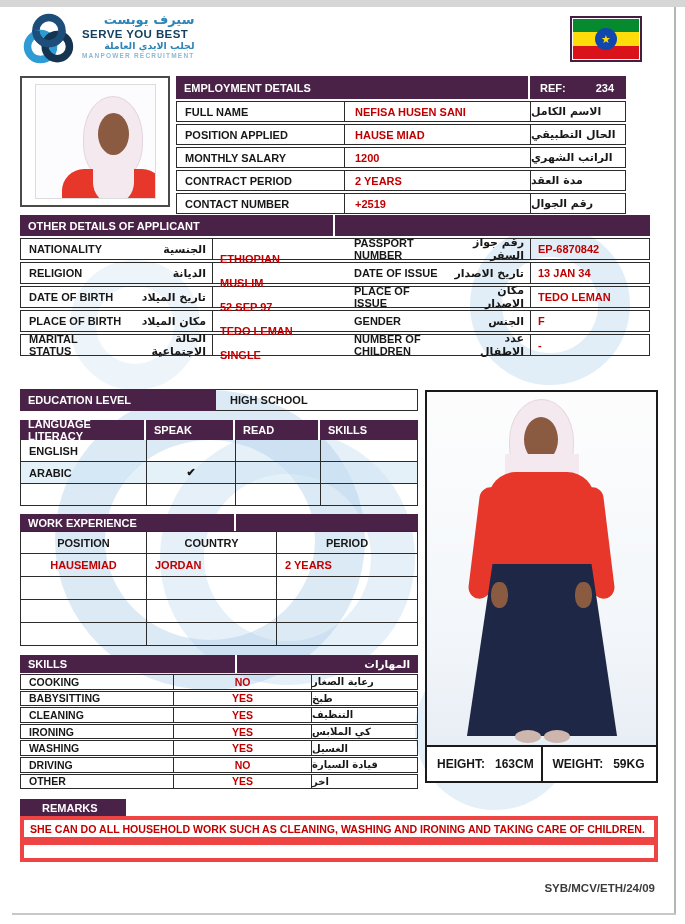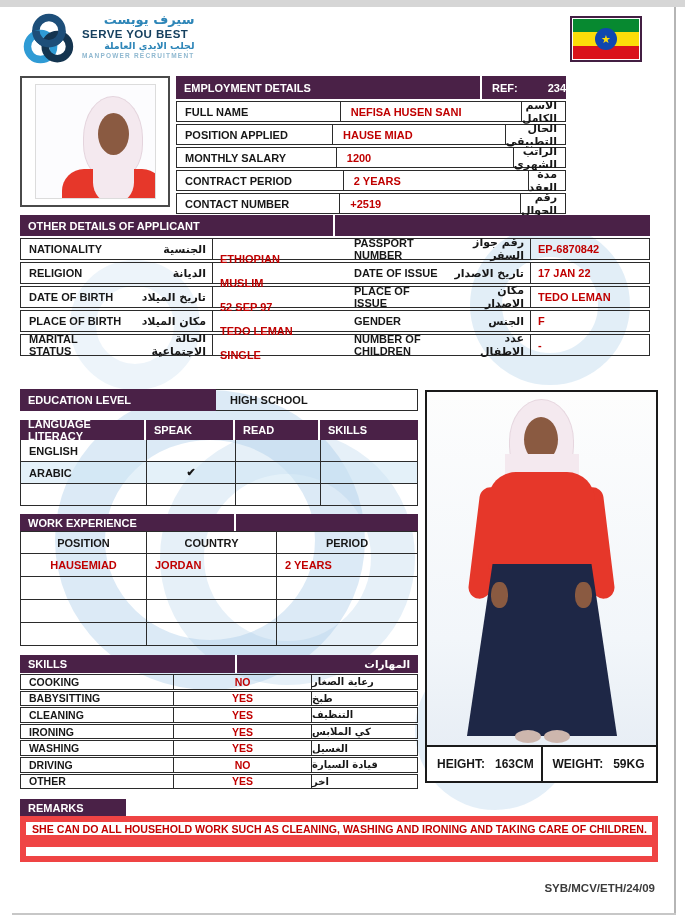--- a/index.html
+++ b/index.html
@@ -17,21 +17,21 @@
   .wm3{left:470px;top:225px;width:160px;height:160px;border-width:32px;border-color:rgba(171,206,233,0.35);}
   .wm4{left:415px;top:650px;width:160px;height:160px;border-width:30px;border-color:rgba(171,206,233,0.32);}
   .wm5{left:70px;top:260px;width:130px;height:130px;border-width:26px;border-color:rgba(171,206,233,0.22);}
   
   .abs{position:absolute;z-index:2;}
   .hdrbar{background:#4a2147;color:#fff;font-weight:bold;font-size:11px;
           display:flex;align-items:center;}
   .lbl{font-weight:bold;color:#171717;font-size:11px;}
   .val{font-weight:bold;color:#c00000;font-size:11px;}
   .ar{font-family:"DejaVu Sans",sans-serif;font-weight:bold;font-size:11px;color:#171717;direction:rtl;}
-  .brdr{border:6px solid #ef4444;}
+  .brdr{border:4px solid #ef4444;}
   
   .logo{left:20px;top:11px;display:flex;align-items:flex-start;gap:6px;}
   .logo-txt{display:flex;flex-direction:column;line-height:1.15;padding-top:2px;}
   .logo-ar{font-family:"DejaVu Sans",sans-serif;color:#2e86b8;font-weight:bold;font-size:13px;direction:rtl;}
   .logo-en{color:#16405f;font-weight:bold;font-size:11.5px;letter-spacing:.4px;}
   .logo-tag-ar{font-family:"DejaVu Sans",sans-serif;color:#2e86b8;font-weight:bold;font-size:9.5px;direction:rtl;}
   .logo-tag-en{color:#8fb8d0;font-weight:bold;font-size:6.5px;letter-spacing:1.2px;}
   
   .flag{left:570px;top:16px;width:72px;height:46px;border:2px solid #431f43;background:#fff;padding:1px;}
   .flag-in{position:relative;width:100%;height:100%;}
@@ -39,21 +39,21 @@
   .fg{background:#078930;} .fy{background:#fcdd09;} .fr{background:#da121a;}
   .femblem{position:absolute;left:50%;top:50%;transform:translate(-50%,-50%);
            width:22px;height:22px;border-radius:50%;background:#0f47af;color:#fcdd09;
            display:flex;align-items:center;justify-content:center;font-size:11px;line-height:1;}
   
   .portrait{left:20px;top:76px;width:150px;height:131px;border:2px solid #4a4a4a;background:#fff;}
   .pphoto{position:absolute;left:14px;top:7px;right:13px;bottom:7px;background:#fcfcfe;
           box-shadow:0 0 0 1px #dcdcdc;overflow:hidden;}
   .fig{position:absolute;}
   
-  .emp{left:176px;top:76px;width:390px;}
+  .emp{left:176px;top:76px;width:450px;}
   .emp-h{height:23px;}
   .emp-h .h1{width:354px;padding-left:8px;border-right:2px solid #fff;height:100%;display:flex;align-items:center;}
   .emp-h .h2{flex:1;padding-left:10px;display:flex;gap:30px;}
   .t-row{display:flex;align-items:stretch;border:1px solid #2b2b2b;margin-top:2px;height:21px;background:transparent;}
   .t-row>div{display:flex;align-items:center;}
   .emp .c1{width:168px;padding-left:8px;border-right:1px solid #2b2b2b;}
   .emp .c2{width:186px;padding-left:10px;border-right:1px solid #2b2b2b;}
   .emp .c3{flex:1;justify-content:flex-end;padding-right:8px;}
   
   .det{left:20px;top:215px;width:630px;border-radius:28px;}
@@ -112,21 +112,21 @@
   .sk-row .ar{font-size:10px;}
   
   .bphoto{left:425px;top:390px;width:233px;height:393px;border:2px solid #1a1a1a;background:#fff;}
   .bp-area{position:absolute;left:0;top:0;right:0;height:353px;overflow:hidden;
            background:linear-gradient(180deg,#fdfdfd 0%,#f2f6fa 70%,#e8eef5 100%);}
   .hw-row{position:absolute;left:0;right:0;bottom:0;height:36px;border-top:2px solid #1a1a1a;display:flex;background:#fff;}
   .hw-row>div{flex:1;display:flex;align-items:center;gap:10px;padding-left:10px;}
   .hw-row>div:first-child{border-right:2px solid #1a1a1a;}
   .hw-row .lbl{font-size:12px;}
   
-  .remarks-h{left:20px;top:799px;width:106px;height:17px;padding-left:8px;}
+  .remarks-h{left:20px;top:799px;width:106px;height:17px;padding-left:22px;}
   .remarks-row{left:20px;top:816px;width:638px;height:25px;display:flex;align-items:center;padding-left:6px;}
   .remarks-row .val{font-size:10.6px;}
   .remarks-empty{left:20px;top:841px;width:638px;height:21px;}
   
   .footer{right:30px;top:882px;font-size:11.5px;color:#3c3c3c;font-weight:bold;
           font-family:"Liberation Sans",sans-serif;}
 </style>
 </head>
 <body>
 
@@ -229,21 +229,21 @@
     <div class="t-row">
       <div class="p1">
           <span class="lbl">RELIGION</span>
           <span class="ar">الديانة</span>
         </div>
       <div class="v1 val">MUSLIM</div>
       <div class="p2">
           <span class="lbl">DATE OF ISSUE</span>
           <span class="ar">تاريخ الاصدار</span>
         </div>
-      <div class="v2 val">17 JAN  22</div>
+      <div class="v2 val">13 JAN  34</div>
     </div>
     <div class="t-row">
       <div class="p1">
           <span class="lbl">DATE OF BIRTH</span>
           <span class="ar">تاريخ الميلاد</span>
         </div>
       <div class="v1 val">52 SEP 97</div>
       <div class="p2">
           <span class="lbl">PLACE OF ISSUE</span>
           <span class="ar">مكان الاصدار</span>

